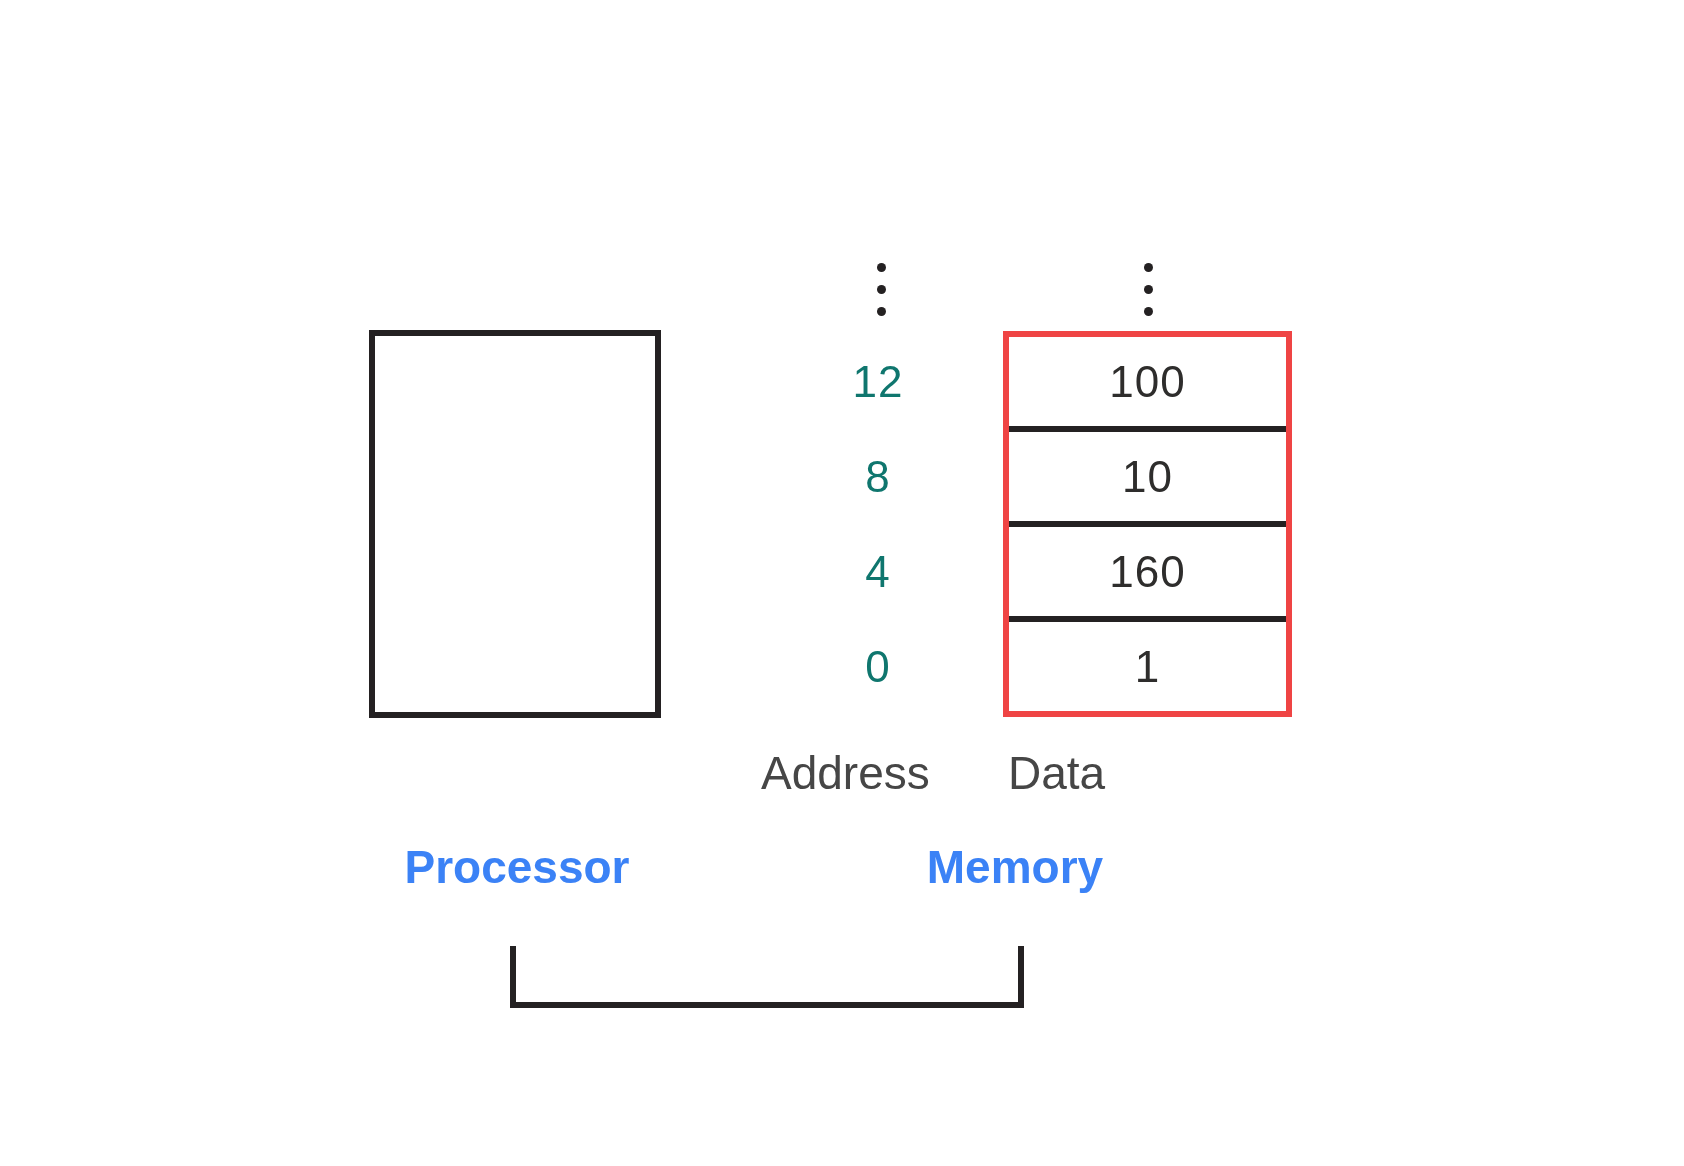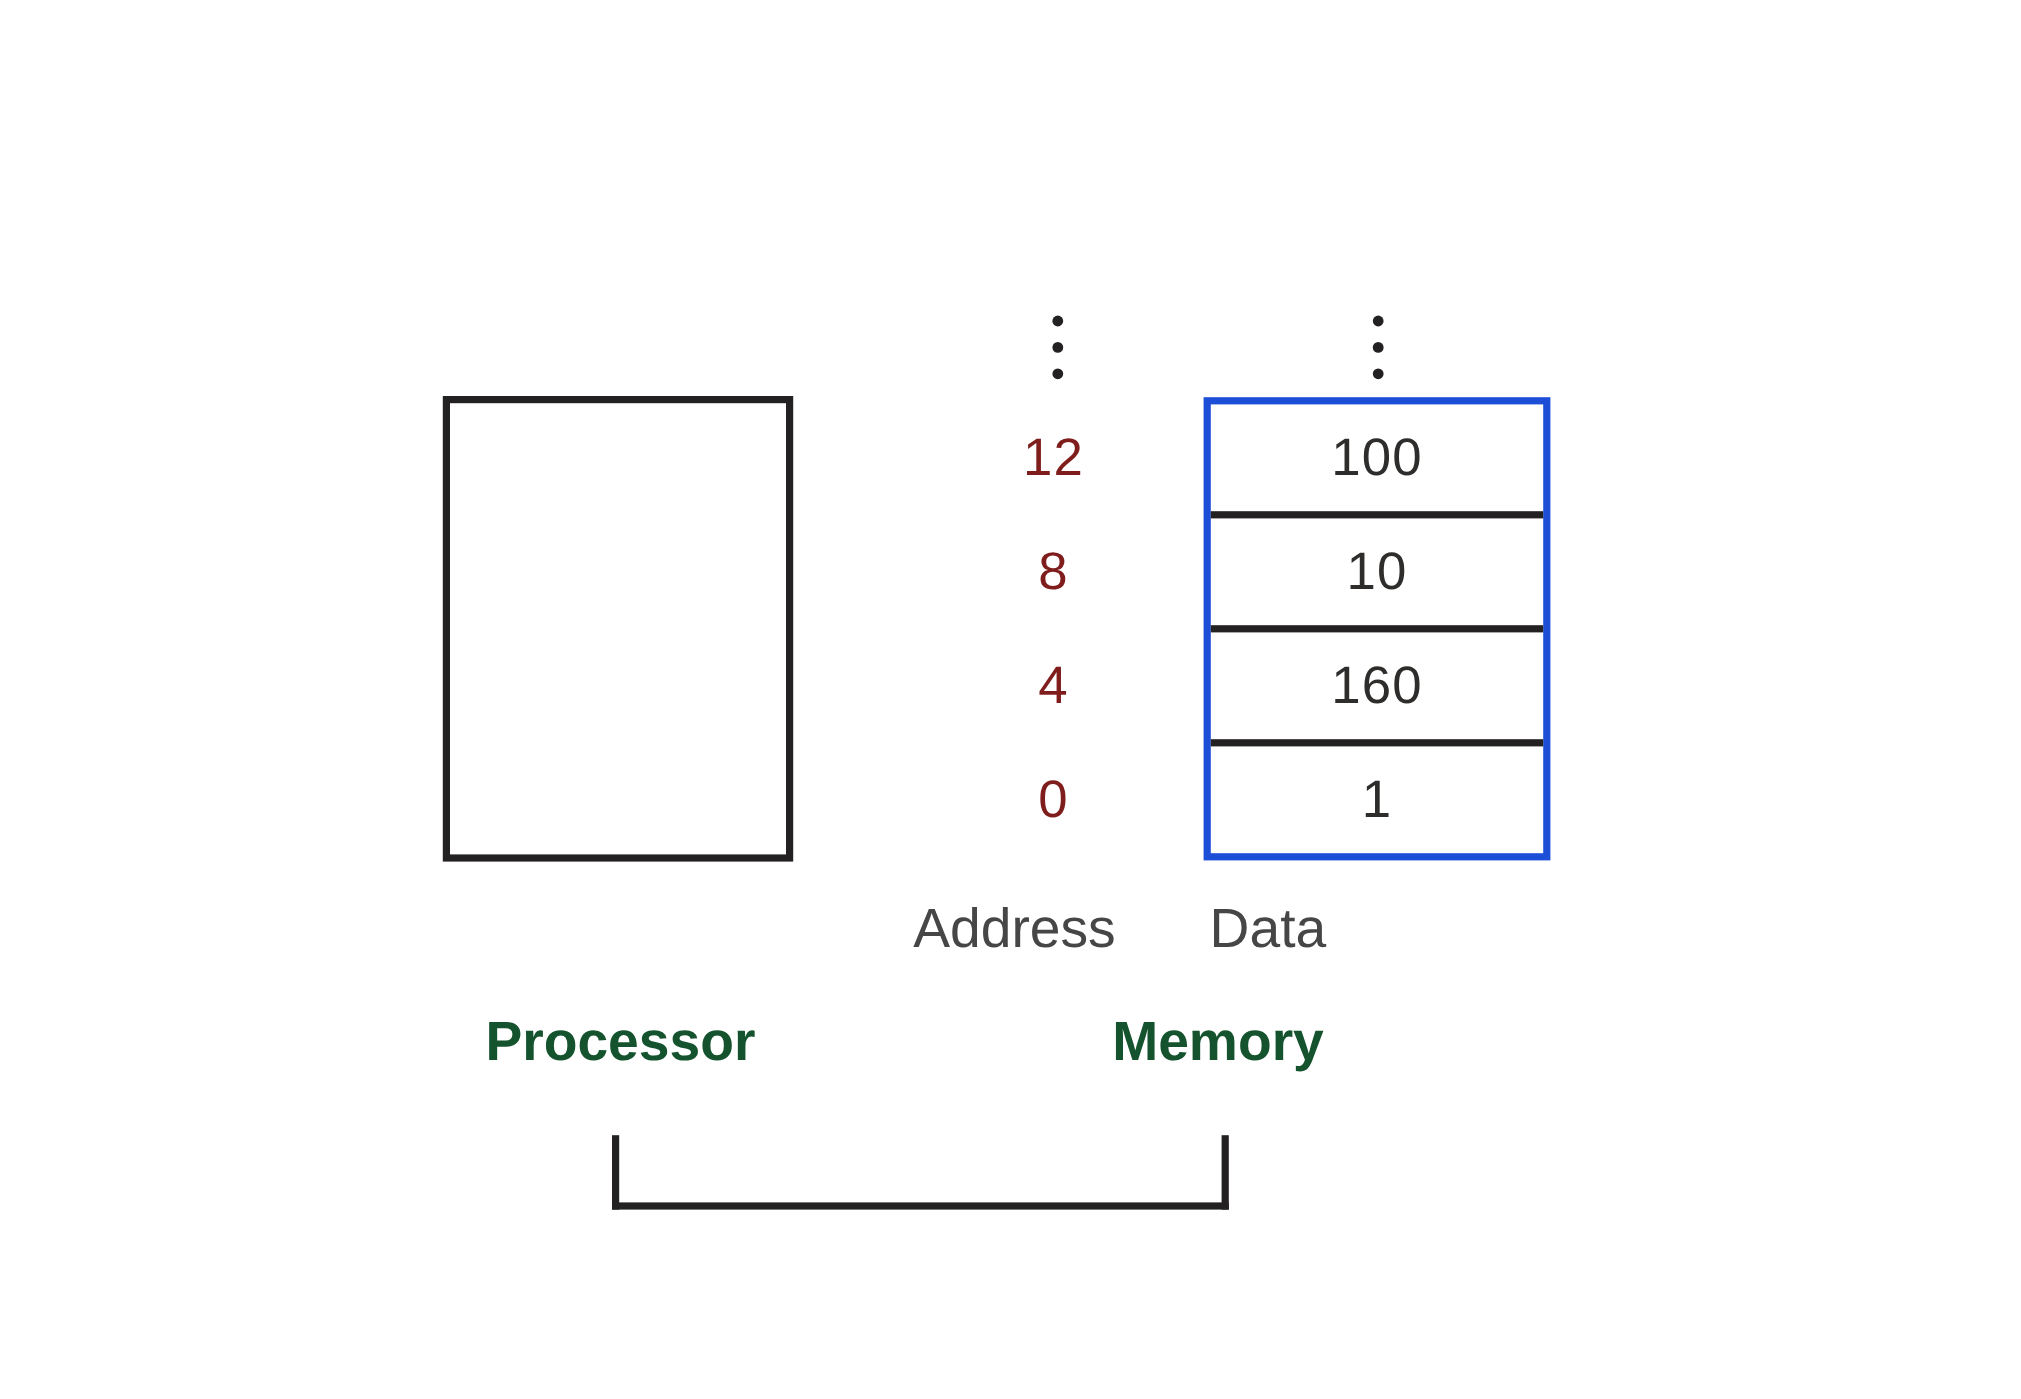--- a/index.html
+++ b/index.html
@@ -27,21 +27,21 @@
     box-sizing: border-box;
     background: #ffffff;
   }
 
   
   .memory-table {
     position: absolute;
     left: 1003px;
     top: 331px;
     width: 289px;
-    border: 6px solid #1d4ed8;
+    border: 6px solid #ef4444;
     box-sizing: border-box;
     background: #ffffff;
   }
   .mem-row {
     height: 89px;
     display: flex;
     align-items: center;
     justify-content: center;
     font-size: 44px;
     font-weight: 400;
@@ -56,21 +56,21 @@
   .addr-cell {
     position: absolute;
     left: 793px;
     width: 170px;
     height: 89px;
     display: flex;
     align-items: center;
     justify-content: center;
     font-size: 44px;
     font-weight: 400;
-    color: #7f1d1d;
+    color: #0f766e;
     letter-spacing: 1px;
   }
   .addr-0 { top: 337px; }
   .addr-1 { top: 432px; }
   .addr-2 { top: 527px; }
   .addr-3 { top: 622px; }
 
   
   .ellipsis {
     position: absolute;
@@ -102,21 +102,21 @@
   .col-label-data    { left: 1008px; }
 
   
   .unit-label {
     position: absolute;
     top: 840px;
     width: 320px;
     text-align: center;
     font-size: 46px;
     font-weight: 700;
-    color: #14532d;
+    color: #3b82f6;
   }
   .unit-label-processor { left: 357px; }
   .unit-label-memory    { left: 855px; }
 
   
   .bracket {
     position: absolute;
     left: 510px;
     top: 946px;
     width: 514px;

